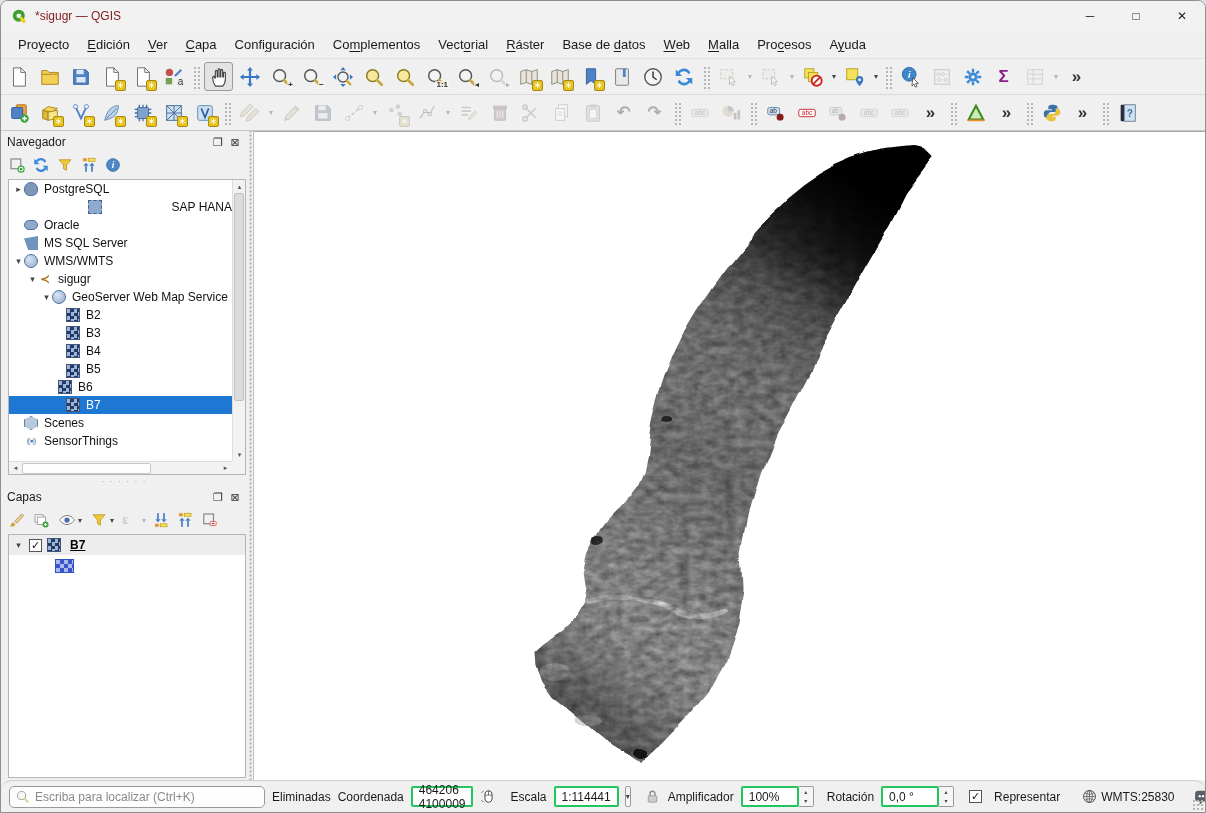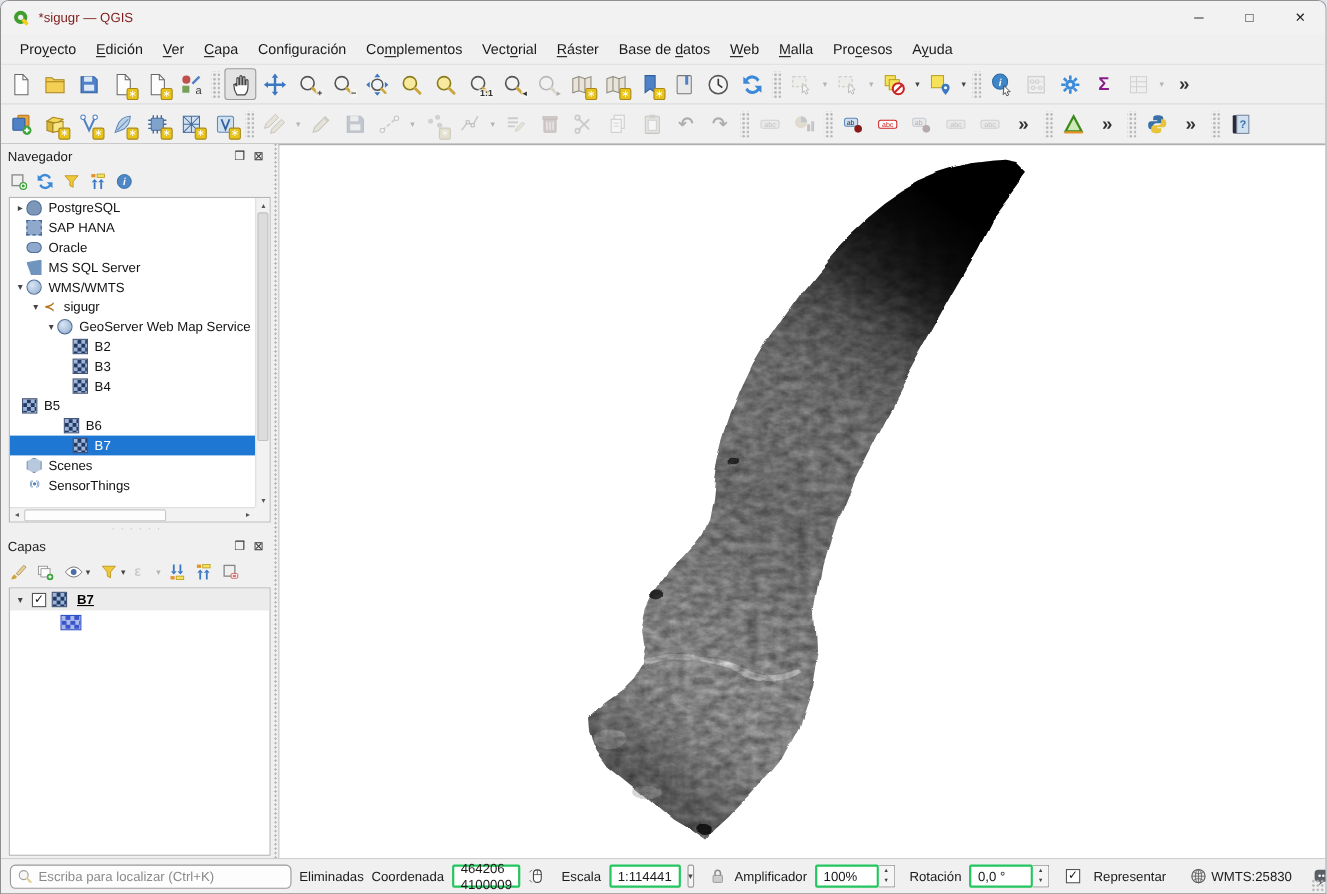--- a/index.html
+++ b/index.html
@@ -75,21 +75,21 @@
   .hsb .sba.r{margin-left:auto;}
   
   .laycontent{flex:1;margin:2px 2px 2px 7px;border:1px solid #b5b5b5;background:#fff;overflow:hidden;}
   .layrow{height:20px;display:flex;align-items:center;background:#ececec;font-size:12px;padding-left:4px;}
   .cb{width:13px;height:13px;border:1px solid #555;background:#fff;font-size:11px;line-height:11px;text-align:center;font-weight:bold;color:#111;margin:0 5px;flex:none;}
   .laylabel{font-weight:bold;text-decoration:underline;margin-left:4px;}
   .swatch{width:19px;height:14px;margin:4px 0 0 46px;border:1px solid #3050c8;background:repeating-conic-gradient(#3a55cc 0% 25%,#aab8ec 25% 50%);background-size:8px 8px;}
   
   .hsplit{height:9px;flex:none;display:flex;align-items:center;justify-content:center;color:#999;font-size:7px;letter-spacing:2px;}
   
-  .statusbar{height:32px;flex:none;background:#f0f0f0;border-top:1px solid #cfcfcf;display:flex;align-items:center;padding:0 8px;font-size:12px;color:#1a1a1a;gap:7px;}
+  .statusbar{height:32px;flex:none;background:#f0f0f0;border-top:1px solid #cfcfcf;display:flex;align-items:center;padding:0 8px;font-size:12px;color:#1a1a1a;gap:7px;border-radius:11px;}
   .locwrap{position:relative;width:256px;flex:none;}
   .locwrap svg{position:absolute;left:6px;top:3px;width:15px;height:15px;opacity:.55;}
   .locinput{width:100%;height:22px;border:1px solid #999;border-radius:5px;padding:0 6px 0 25px;font-size:12px;font-family:inherit;background:#fdfdfd;color:#333;}
   .locinput::placeholder{color:#8a8a8a;}
   .sbox{border:2px solid #22c55e;background:#fff;height:21px;display:flex;align-items:center;justify-content:center;padding:0 6px;border-radius:2px;font-size:12px;}
   .coordbox{width:96px;}
   .scalebox{width:66px;justify-content:flex-start;}
   .ddbtn{width:17px;height:21px;border:1px solid #9a9a9a;border-radius:2px;background:#f5f5f5;display:flex;align-items:center;justify-content:center;font-size:8px;color:#444;margin-left:-1px;}
   .spin{display:flex;align-items:center;}
   .spinbox{width:58px;justify-content:flex-start;}
@@ -802,21 +802,21 @@
               </svg>
             </div>
           </div>
         <div class="treewrap">
           <div class="tree" id="navtree">
               <div class="trow" style="padding-left: 4px;">
                 <span class="texp">▸</span>
                 <span class="ti postgresql-icon"></span>
                 <span class="tlabel">PostgreSQL</span>
               </div>
-              <div class="trow" style="padding-left: 4px;">
+              <div class="trow" style="padding-left: 4px; justify-content: space-between;">
                 <span class="texp"></span>
                 <span class="ti sap-hana-icon"></span>
                 <span class="tlabel">SAP HANA</span>
               </div>
               <div class="trow" style="padding-left: 4px;">
                 <span class="texp"></span>
                 <span class="ti oracle-icon"></span>
                 <span class="tlabel">Oracle</span>
               </div>
               <div class="trow" style="padding-left: 4px;">
@@ -847,21 +847,21 @@
               <div class="trow" style="padding-left: 46px;">
                 <span class="texp"></span>
                 <span class="ti raster-icon"></span>
                 <span class="tlabel">B3</span>
               </div>
               <div class="trow" style="padding-left: 46px;">
                 <span class="texp"></span>
                 <span class="ti raster-icon"></span>
                 <span class="tlabel">B4</span>
               </div>
-              <div class="trow" style="">
+              <div class="trow" style="padding-left: 46px; align-items: flex-end;">
                 <span class="texp"></span>
                 <span class="ti raster-icon"></span>
                 <span class="tlabel">B5</span>
               </div>
               <div class="trow" style="padding-left: 38px;">
                 <span class="texp"></span>
                 <span class="ti raster-icon"></span>
                 <span class="tlabel">B6</span>
               </div>
               <div class="trow sel" style="padding-left: 46px;">

